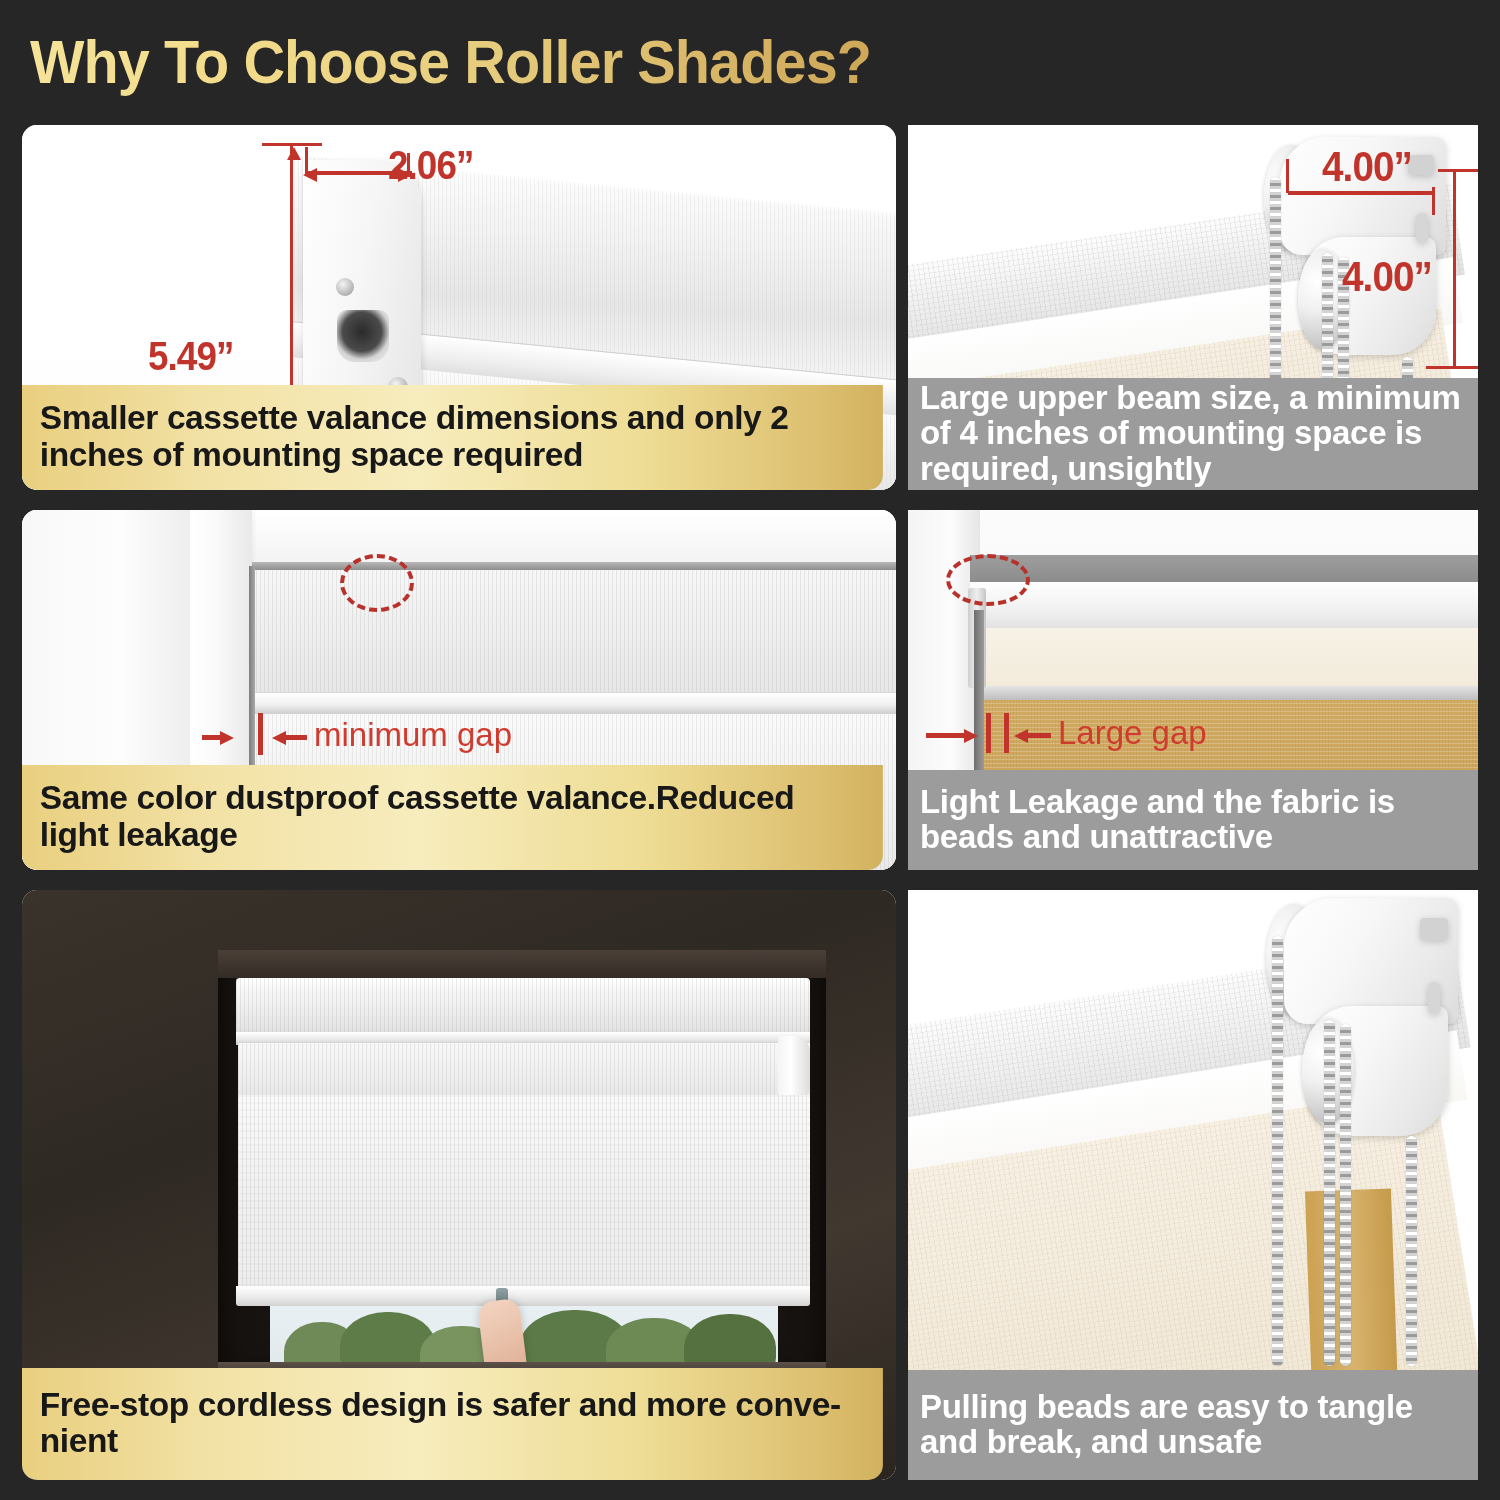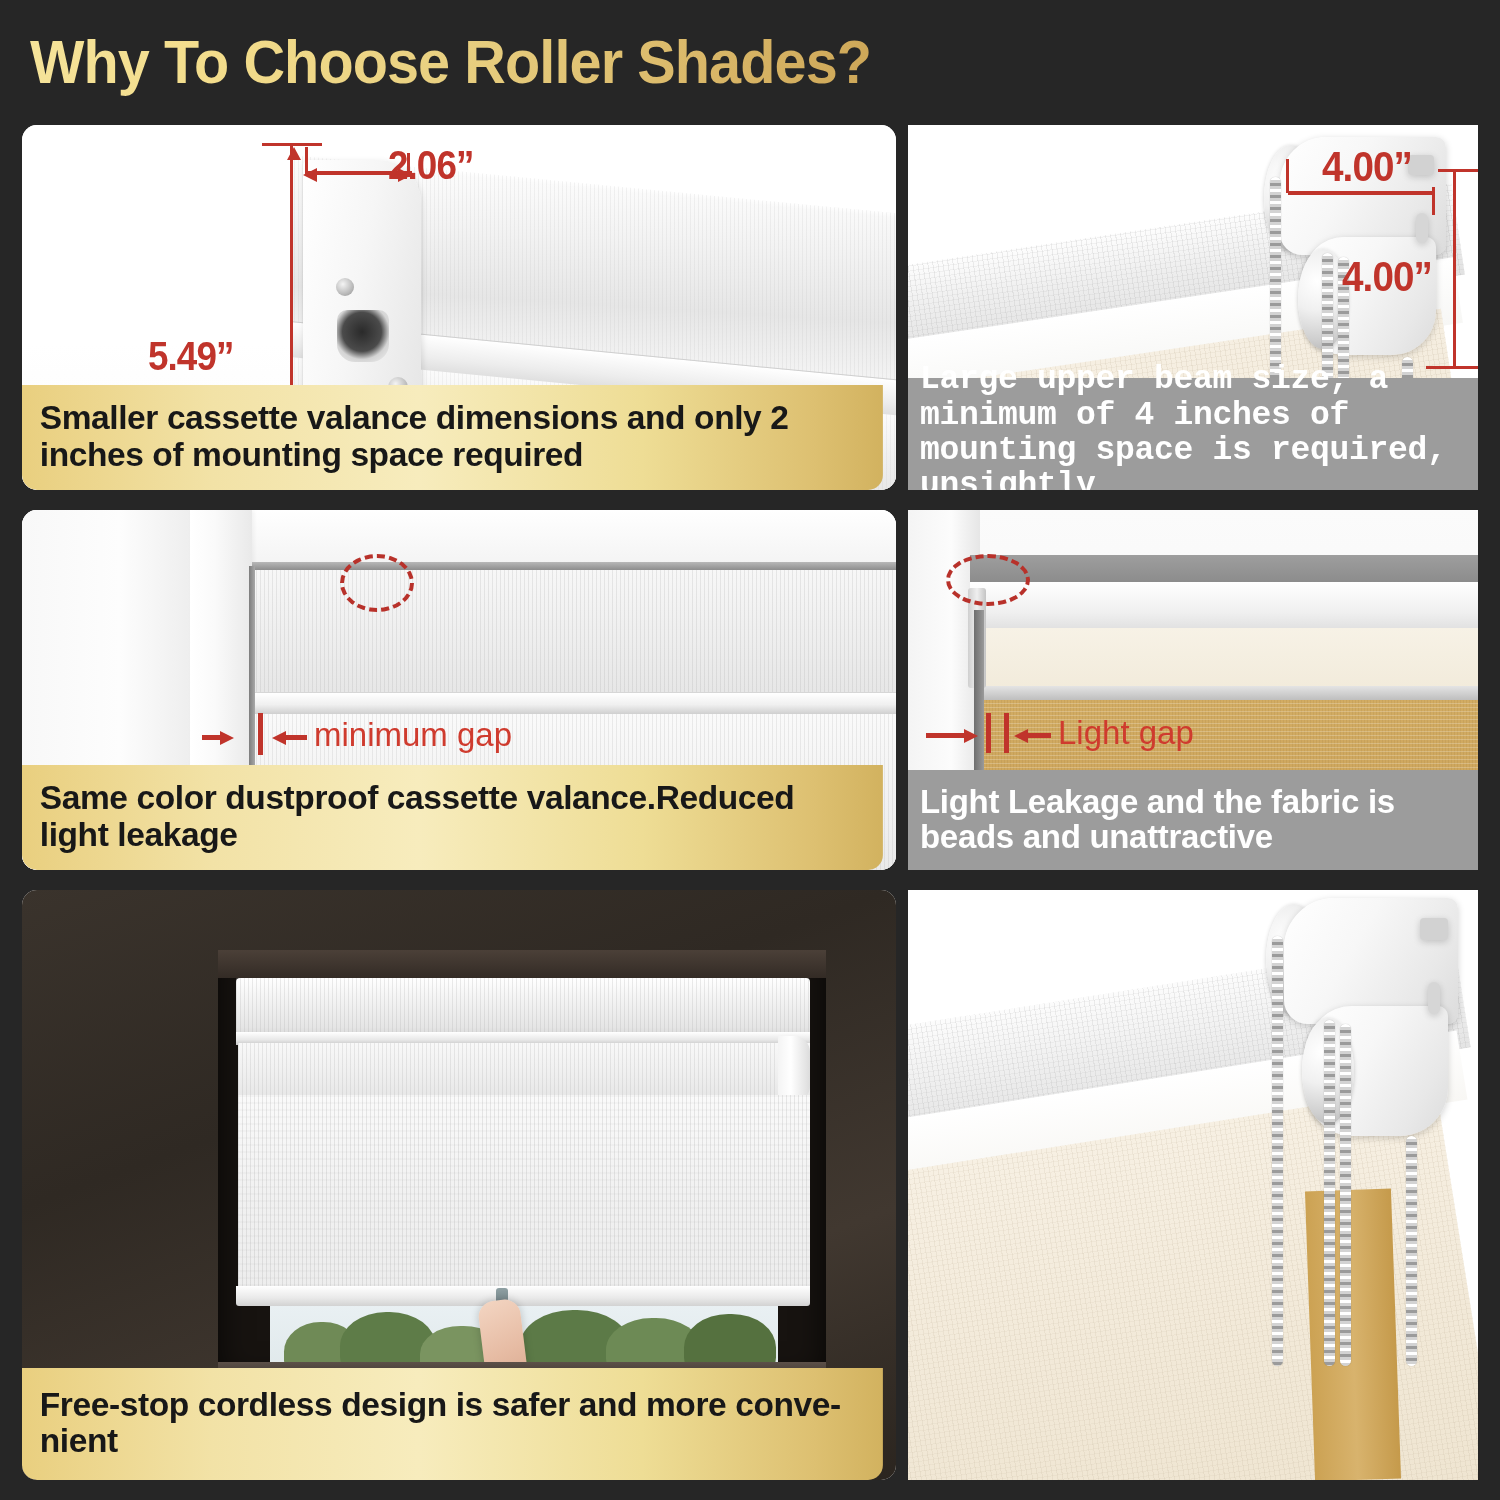--- a/index.html
+++ b/index.html
@@ -51,21 +51,21 @@
     letter-spacing:-0.4px;
     transform:scaleX(0.985); transform-origin:left center;
   }
   .cap.gray {
     background:#9c9c9c; color:#ffffff;
     padding:8px 12px 10px;
     font-size:33px;
     letter-spacing:-0.3px;
   }
   .row1 .cap.gold { height:105px; }
-  .row1 .cap.gray { height:112px;font-family:Liberation Mono, monospace; }
+  .row1 .cap.gray { height:112px; }
   .row2 .cap.gold { height:105px; }
   .row2 .cap.gray { height:100px; }
   .row3 .cap.gold { height:112px; }
   .row3 .cap.gray { height:110px; }
 
   
   .p1bg { position:absolute; inset:0; background:
       linear-gradient(180deg,#ffffff 0%,#ffffff 60%,#fafafa 100%); }
   .cassette-body {
     position:absolute; left:268px; top:30px; width:660px; height:215px;
@@ -402,21 +402,21 @@
     <div class="p4-bracket"></div>
     <div class="p4-gapline"></div>
     <div class="dashcircle" style="left:38px;top:44px;width:84px;height:52px;"></div>
 
     <div class="arw r" style="left:56px;top:219px;"></div>
     <div class="dimline" style="left:18px;top:223px;width:40px;height:5px;"></div>
     <div class="dimline" style="left:78px;top:203px;width:5px;height:40px;"></div>
     <div class="dimline" style="left:96px;top:203px;width:5px;height:40px;"></div>
     <div class="arw l" style="left:106px;top:219px;"></div>
     <div class="dimline" style="left:119px;top:223px;width:24px;height:5px;"></div>
-    <div class="gaplbl" style="left:150px;top:204px;">Light gap</div>
+    <div class="gaplbl" style="left:150px;top:204px;">Large gap</div>
   </div>
   <div class="cap gray">
     <span>Light Leakage and the fabric is beads and unattractive</span>
   </div>
 </div>
 
 <div class="panel left row3">
   <div class="photo">
     <div class="p5bg"></div>
     <div class="p5-win"></div>
@@ -458,13 +458,16 @@
     <div class="bracket" style="left:400px;top:116px;width:140px;height:130px;border-radius:44px 10px 48px 44px;"></div>
     <div class="roller-end" style="left:394px;top:128px;width:52px;height:106px;"></div>
     <div class="bracket" style="left:512px;top:28px;width:28px;height:22px;border-radius:4px;background:#d2d2d2;"></div>
     <div class="bracket" style="left:520px;top:92px;width:12px;height:32px;border-radius:6px;background:#d6d6d6;"></div>
 
     <div class="beadchain" style="left:364px;top:46px;height:430px;"></div>
     <div class="beadchain" style="left:416px;top:130px;height:346px;"></div>
     <div class="beadchain" style="left:432px;top:134px;height:342px;"></div>
     <div class="beadchain" style="left:498px;top:246px;height:230px;"></div>
   </div>
+  <div class="cap gray">
+    <span>Pulling beads are easy to tangle and break, and unsafe</span>
+  </div>
 </div>
 
 </body></html>

